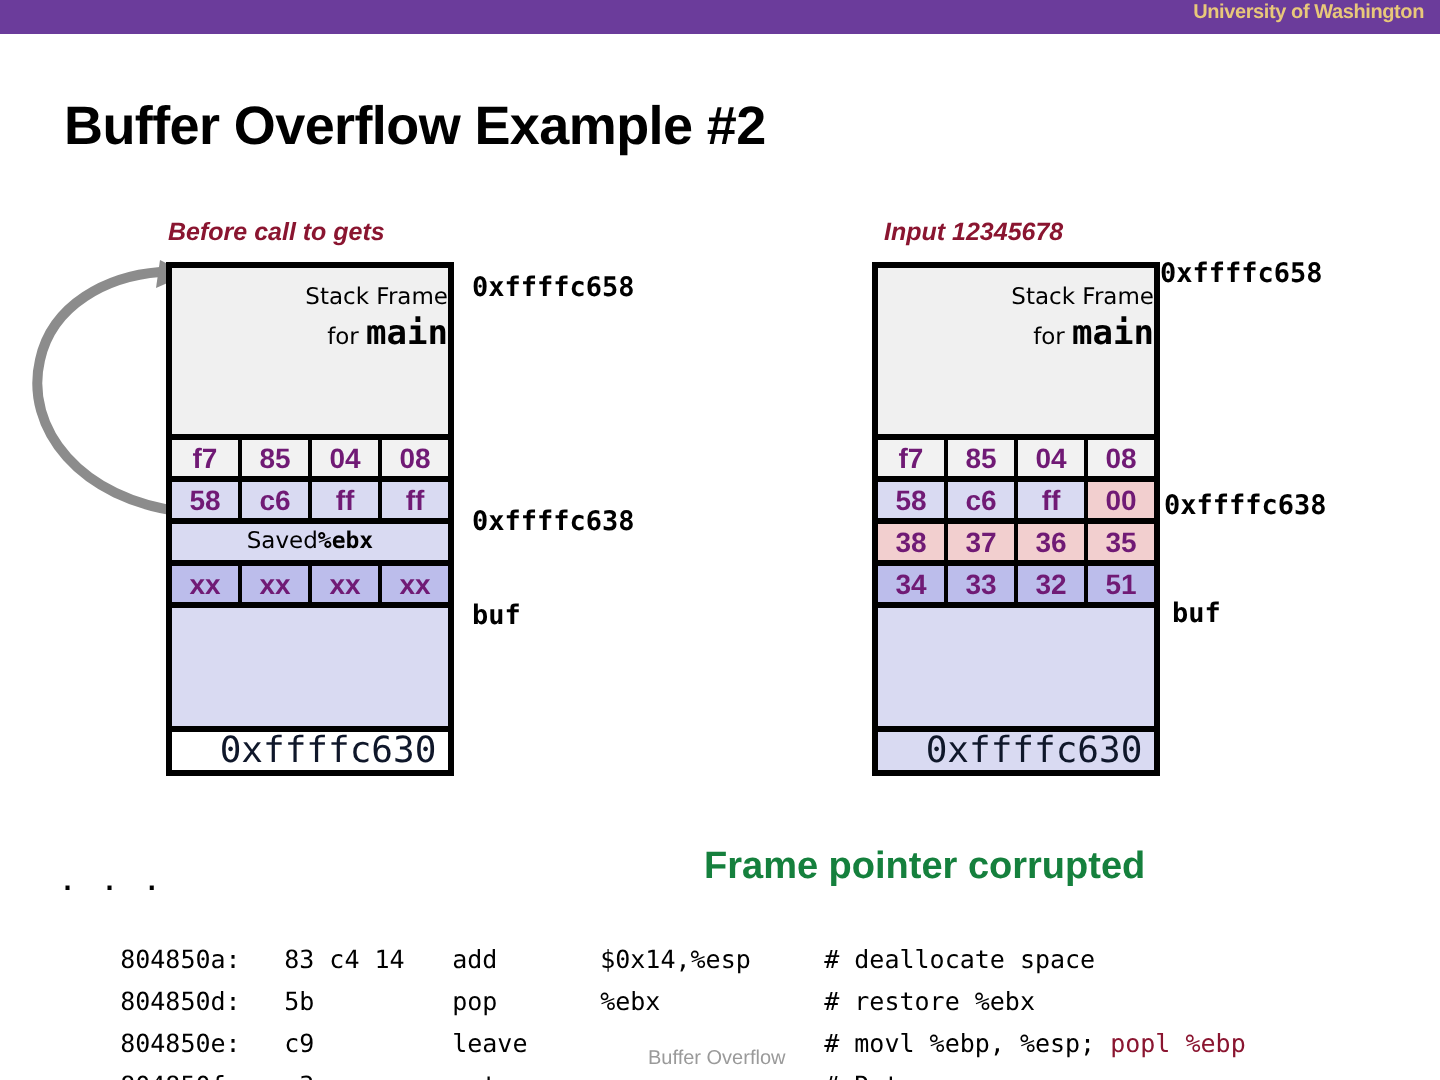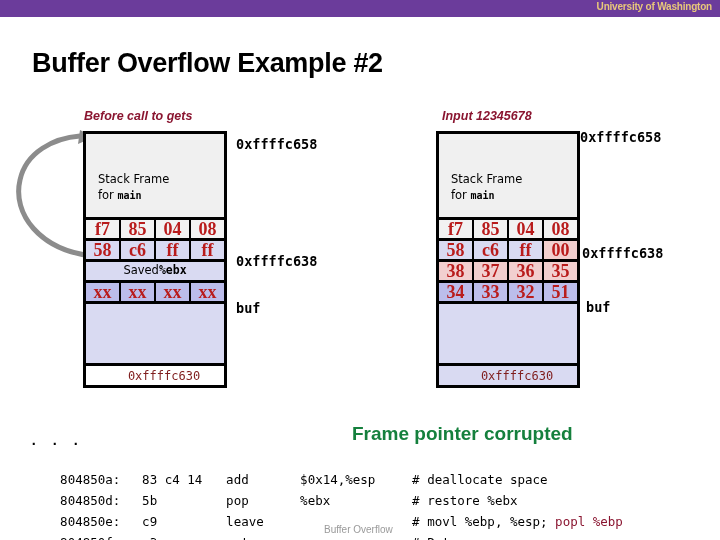--- a/index.html
+++ b/index.html
@@ -71,51 +71,50 @@
 
   
   .frame-main {
     height: 83px;
     background: #f0f0f0;
     position: relative;
     box-sizing: border-box;
   }
   .frame-main .lbl {
     position: absolute;
-    left: 12px; right: 0;
-    text-align: left;
+    left: 1px; right: 0;
+    text-align: right;
     font-family: "DejaVu Sans", sans-serif;
     font-size: 11.5px;
     color: #000000;
     white-space: nowrap;
-    margin-top: 31px;
   }
   .frame-main .l1 { top: 7px; }
   .frame-main .l2 { top: 23px; }
   .frame-main .l2 b {
     font-family: "DejaVu Sans Mono", monospace;
     font-weight: bold;
-    font-size: 10px;
+    font-size: 17px;
   }
 
   
   .byte-row {
     display: flex;
     height: 21px;
     border-top: 3px solid #000000;
     box-sizing: border-box;
   }
   .byte-cell {
     flex: 1 1 0;
     border-right: 2px solid #000000;
     box-sizing: border-box;
-    font-family: Liberation Serif, serif;
-    font-size: 18px;
-    font-weight: bold;
-    color: #b91c1c;
+    font-family: Liberation Sans, sans-serif;
+    font-size: 14px;
+    font-weight: bold;
+    color: #701a75;
     display: flex;
     align-items: center;
     justify-content: center;
     line-height: 1;
   }
   .byte-cell:last-child { border-right: none; }
 
   .c-white    { background: #f2f2f2; }
   .c-lav      { background: #d9daf2; }
   .c-lav-dark { background: #bcbdeb; }
@@ -149,22 +148,22 @@
 
   
   .addr-row {
     height: 22px;
     border-top: 3px solid #000000;
     box-sizing: border-box;
     display: flex;
     align-items: center;
     justify-content: center;
     font-family: "DejaVu Sans Mono", monospace;
-    font-size: 12px;
-    color: #7f1d1d;
+    font-size: 18px;
+    color: #0f172a;
     line-height: 1;
     padding-left: 18px;
   }
 
   
   .side-label {
     position: absolute;
     font-family: "DejaVu Sans Mono", monospace;
     font-size: 13.5px;
     font-weight: bold;

